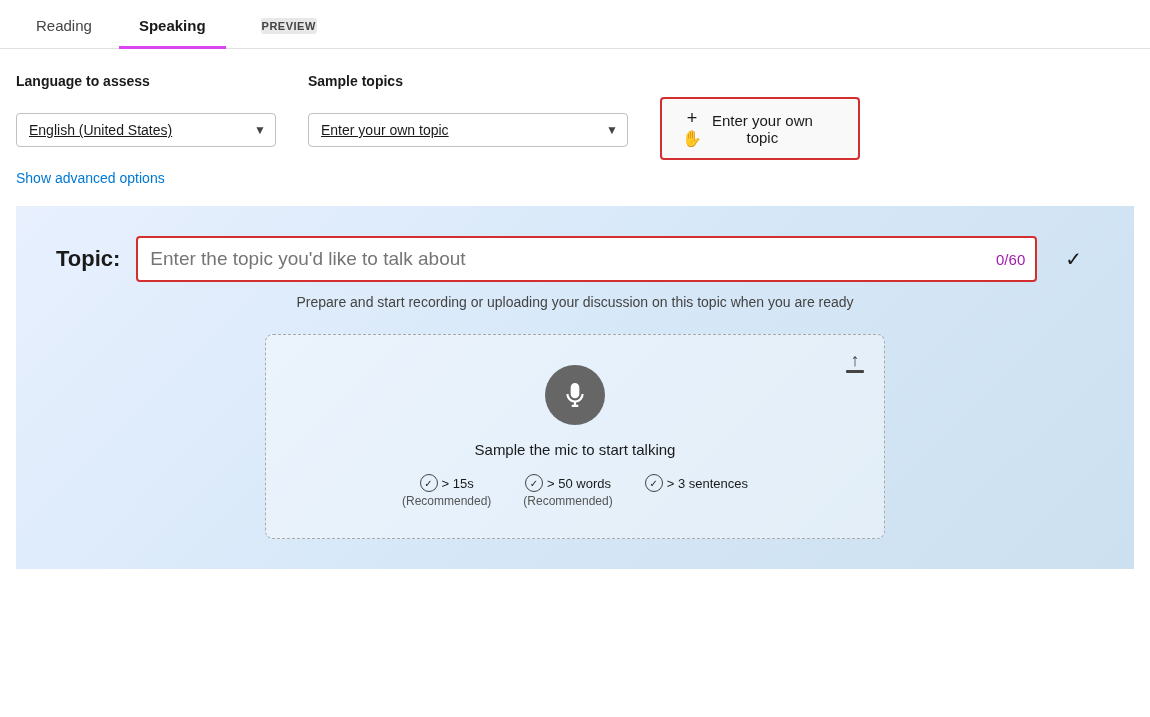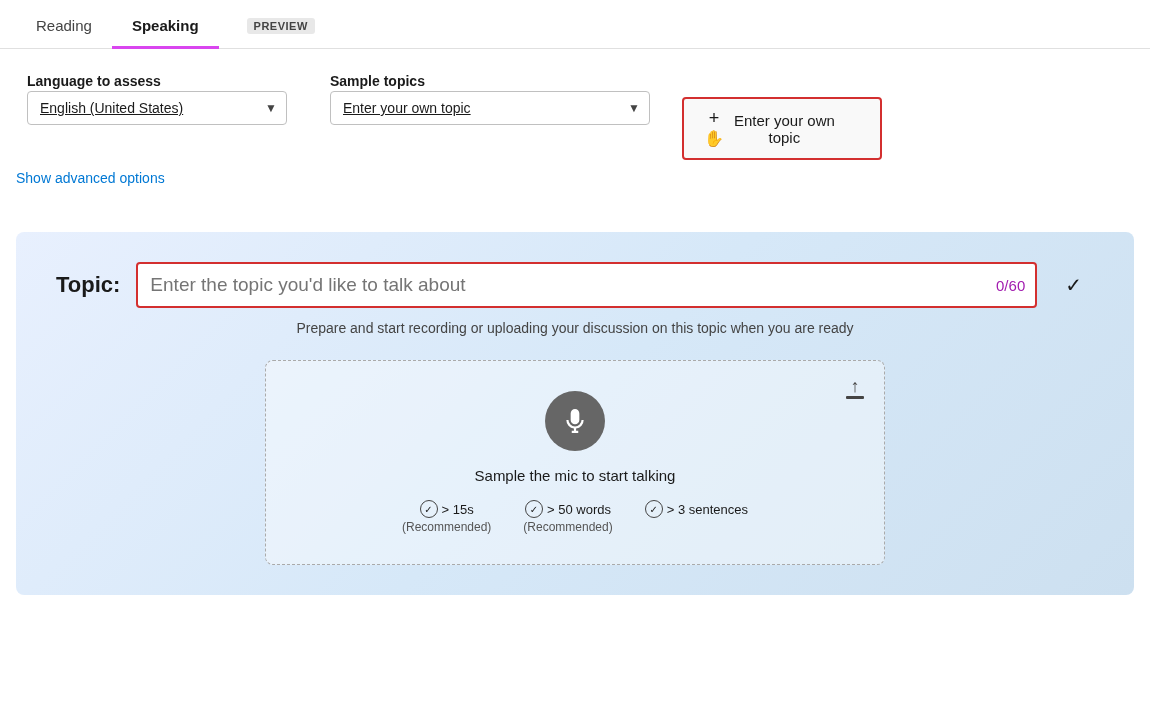--- a/index.html
+++ b/index.html
@@ -11,21 +11,21 @@
       width: 1150px;
       min-height: 717px;
     }
 
     
     .tabs {
       display: flex;
       align-items: center;
       border-bottom: 1px solid #e0e0e0;
       padding: 0 16px;
-      gap: 0;
+      gap: 7px;
     }
     .tab {
       padding: 16px 20px 12px 20px;
       cursor: pointer;
       font-size: 15px;
       color: #444;
       position: relative;
       border-bottom: 3px solid transparent;
       margin-bottom: -1px;
     }
@@ -36,21 +36,21 @@
     }
     .tab.inactive {
       font-weight: 400;
     }
     .tab-badge {
       display: inline-block;
       background: #e8e8e8;
       color: #444;
       font-size: 11px;
       font-weight: 700;
-      padding: 2px 7px;
+      padding: 2px 1px;
       border-radius: 3px;
       margin-left: 8px;
       letter-spacing: 0.5px;
     }
 
     
     .content {
       padding: 24px 16px 16px 16px;
     }
 
@@ -58,22 +58,21 @@
     .form-row {
       display: flex;
       align-items: flex-start;
       gap: 32px;
       margin-bottom: 10px;
     }
 
     .field-group {
       display: flex;
       flex-direction: column;
-      gap: 2px;
-      margin-left: 11px;
+      gap: 24px;
     }
 
     .field-label {
       font-size: 14px;
       font-weight: 600;
       color: #1a1a1a;
     }
 
     .select-wrapper {
       position: relative;
@@ -147,23 +146,23 @@
       cursor: pointer;
       font-size: 14px;
       text-decoration: none;
       margin-bottom: 20px;
       display: inline-block;
     }
 
     
     .main-panel {
       background: linear-gradient(135deg, #e8f0fe 0%, #d6e8f8 50%, #cde0f0 100%);
-      border-radius: 8px;
+      border-radius: 0;
       padding: 30px 40px 30px 40px;
-      margin-top: 26px;
+      margin-top: 0;
     }
 
     
     .topic-row {
       display: flex;
       align-items: center;
       gap: 16px;
       margin-bottom: 12px;
     }
 

